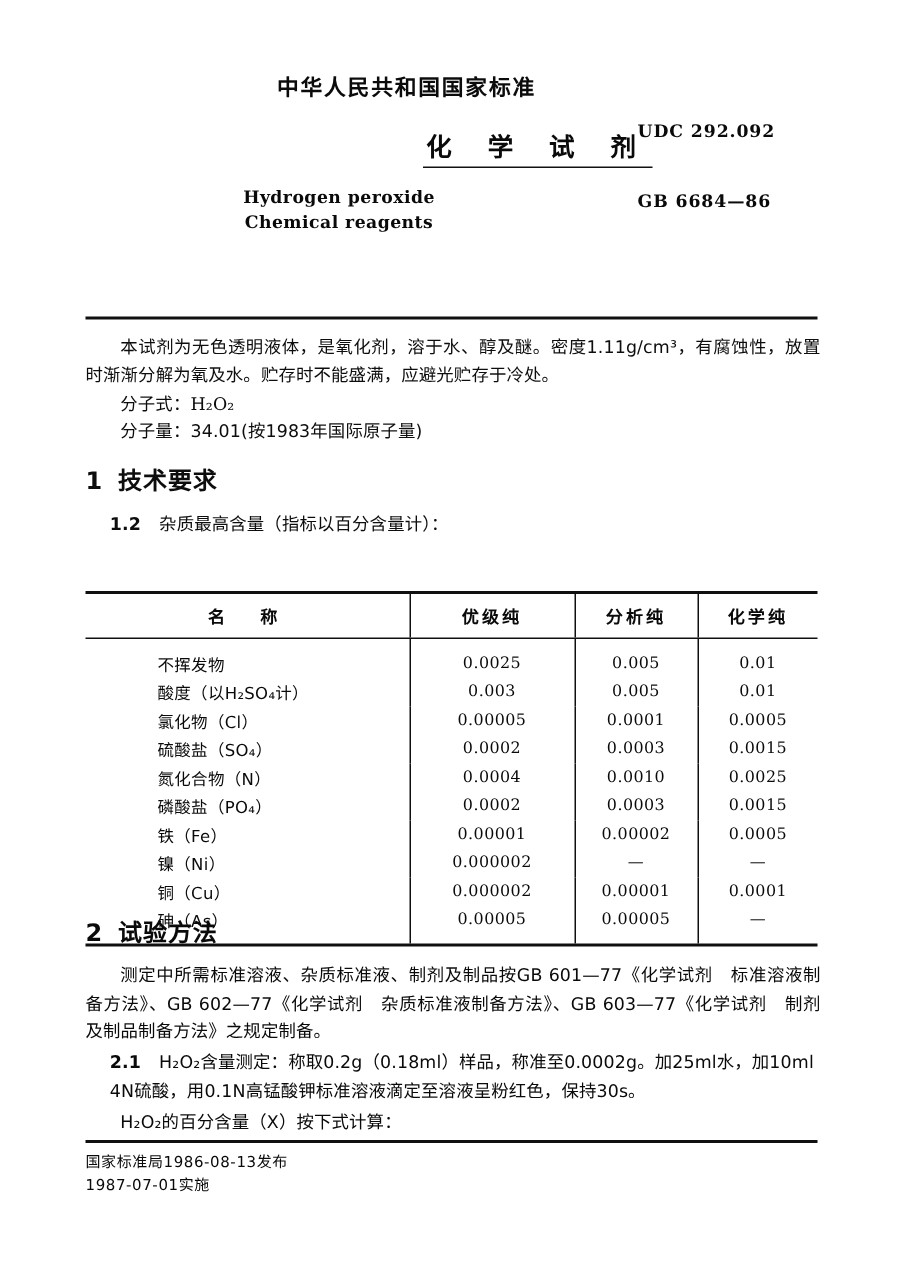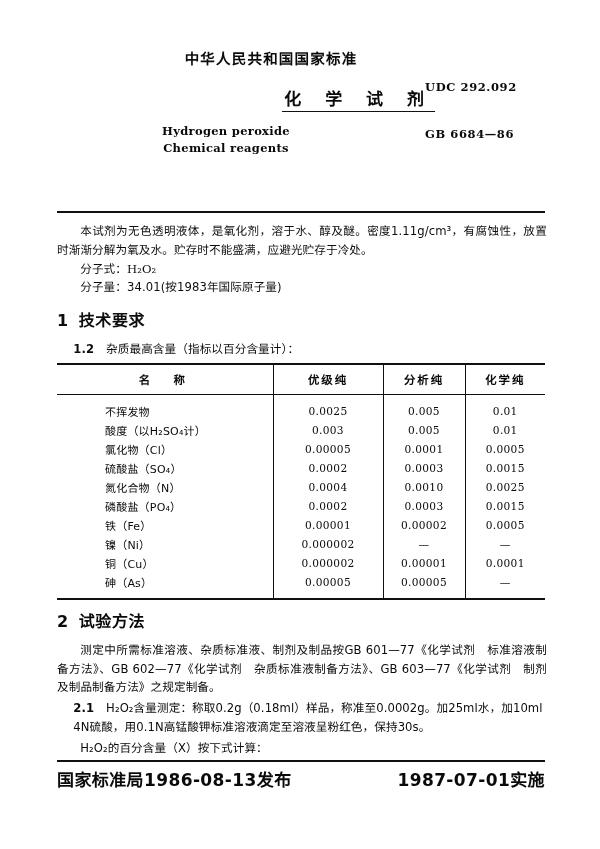--- a/index.html
+++ b/index.html
@@ -143,20 +143,21 @@
   .tbl-wrap {
     position: absolute;
     left: 57px;
     top: 363px;
     width: 488px;
   }
   table.spec {
     border-collapse: collapse;
     width: 488px;
     font-size: 11px;
+    margin-top: 31px;
   }
   table.spec thead th {
     font-weight: bold;
     font-size: 11.4px;
     padding: 6px 0 7px 0;
     border-top: 2px solid #101010;
     border-bottom: 1.4px solid #101010;
     text-align: center;
     letter-spacing: 2px;
   }
@@ -200,23 +201,24 @@
 
   
   .footer {
     position: absolute;
     left: 57px;
     top: 766px;
     width: 488px;
     display: flex;
     justify-content: space-between;
     align-items: baseline;
-    font-size: 17px;
-    font-weight: bold;
+    font-size: 10px;
+    font-weight: normal;
     letter-spacing: 0.4px;
+    flex-direction: column;
   }
 </style>
 </head>
 <body>
 
 <div class="page">
 
   <div class="masthead">
     <div class="national-line">中华人民共和国国家标准</div>
 

